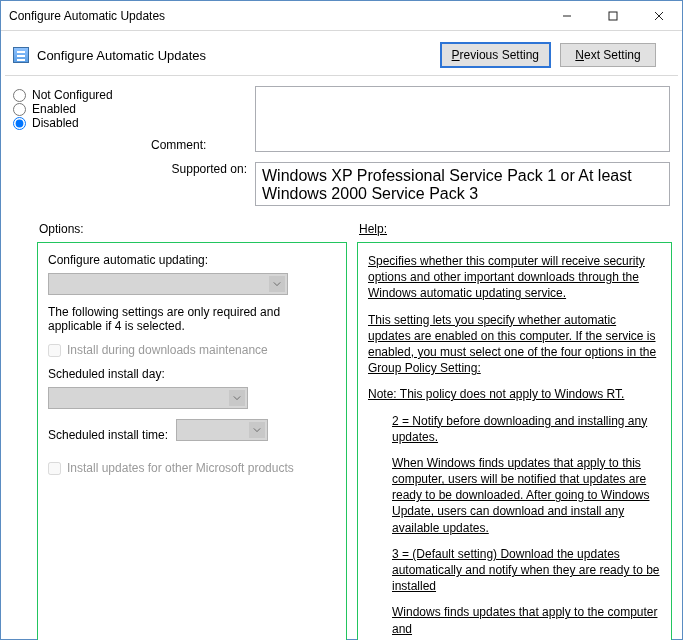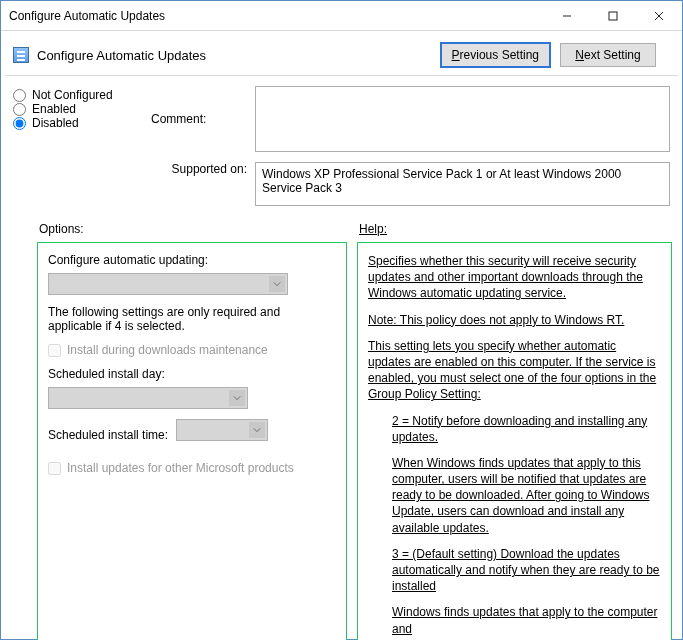--- a/index.html
+++ b/index.html
@@ -66,37 +66,37 @@
   }
   .nav-btn.focused { outline:2px solid #2e75d6; outline-offset:-1px; }
   .nav-btn .u { text-decoration: underline; }
   .divider { height:1px; background:#d9d9d9; margin:0 4px; }
   
   .config-row { display:flex; padding:10px 12px 6px 12px; gap:18px; }
   .radios { width:120px; display:flex; flex-direction:column; padding-top:2px; }
   .radio { display:flex; align-items:center; gap:6px; font-size:12px; }
   .radio input[type=radio] { width:13px; height:13px; margin:0; }
   .meta-col { flex:1; display:flex; flex-direction:column; gap:10px; position:relative; }
-  .meta-row { display:flex; align-items:center; gap:8px; }
+  .meta-row { display:flex; align-items:flex-end; gap:8px; }
   .meta-label { width:96px; text-align:left; }
   .meta-label.right { text-align: right; }
   .comment-box {
     flex:1; height:66px;
     border:1px solid #abadb3;
     background:#fff;
     font-family:inherit; font-size:12px;
     padding:3px 4px; resize:none;
     overflow-y: scroll;
   }
   .supported-row { display:flex; align-items:flex-start; gap:8px; }
   .supported-box {
     flex:1; height:44px;
     border:1px solid #abadb3;
     background:#fff;
-    font-size:12px;
+    font-size:16px;
     padding:4px 6px;
     overflow-y:scroll;
     color:#000;
   }
   
   .body-columns {
     display:flex; gap:10px;
     padding: 6px 10px 2px 10px;
   }
   .col-left { width: 310px; display:flex; flex-direction:column;margin-left:26px; }
@@ -271,23 +271,23 @@
           <input type="checkbox" disabled="" style="">
           <span>Install updates for other Microsoft products</span>
         </label>
 
       </div>
     </div>
 
     <div class="col-right">
       <div class="col-header">Help:</div>
       <div class="panel panel-right help-body">
-        <p>Specifies whether this security will receive security updates and other important downloads through the Windows automatic updating service.</p>
+        <p>Specifies whether this computer will receive security options and other important downloads through the Windows automatic updating service.</p>
+        <p>This setting lets you specify whether automatic updates are enabled on this computer. If the service is enabled, you must select one of the four options in the Group Policy Setting:</p>
         <p>Note: This policy does not apply to Windows RT.</p>
-        <p>This setting lets you specify whether automatic updates are enabled on this computer. If the service is enabled, you must select one of the four options in the Group Policy Setting:</p>
         <p class="indent">2 = Notify before downloading and installing any updates.</p>
         <p class="indent">When Windows finds updates that apply to this computer, users will be notified that updates are ready to be downloaded. After going to Windows Update, users can download and install any available updates.</p>
         <p class="indent">3 = (Default setting) Download the updates automatically and notify when they are ready to be installed</p>
         <p class="indent">Windows finds updates that apply to the computer and</p>
       </div>
     </div>
   </div>
 
   <div class="footer">
     <div class="btn"></div>

